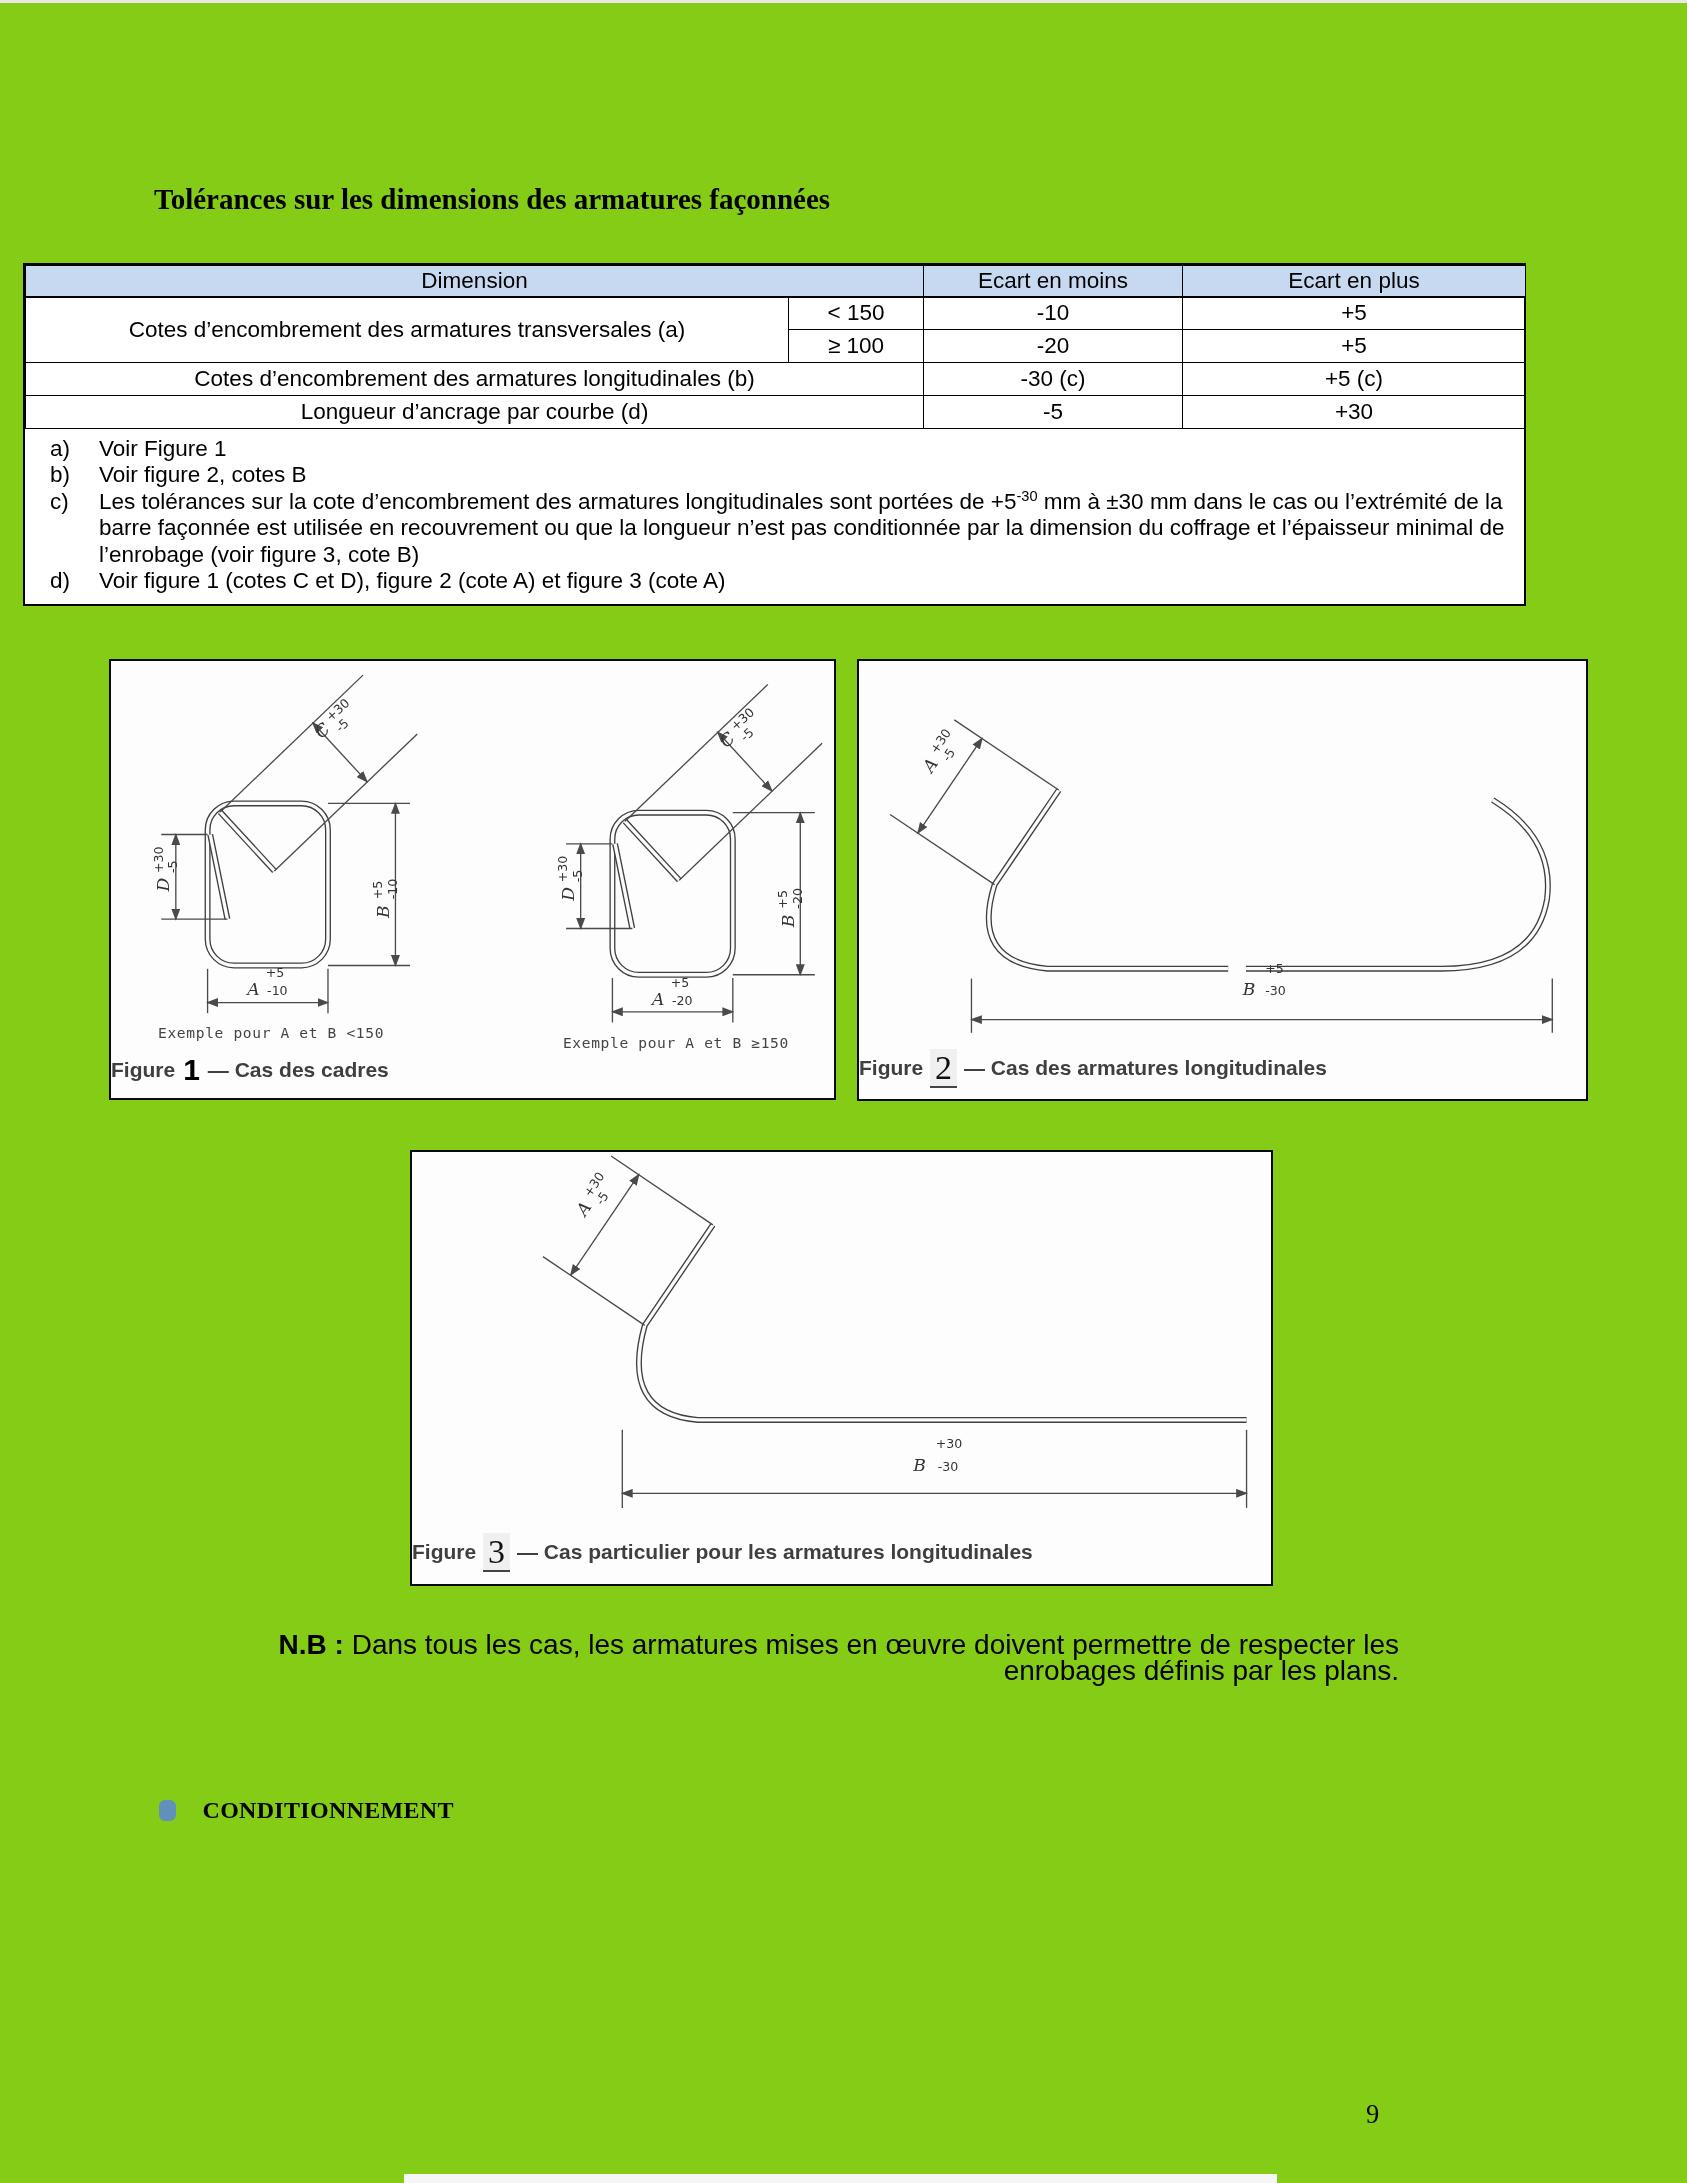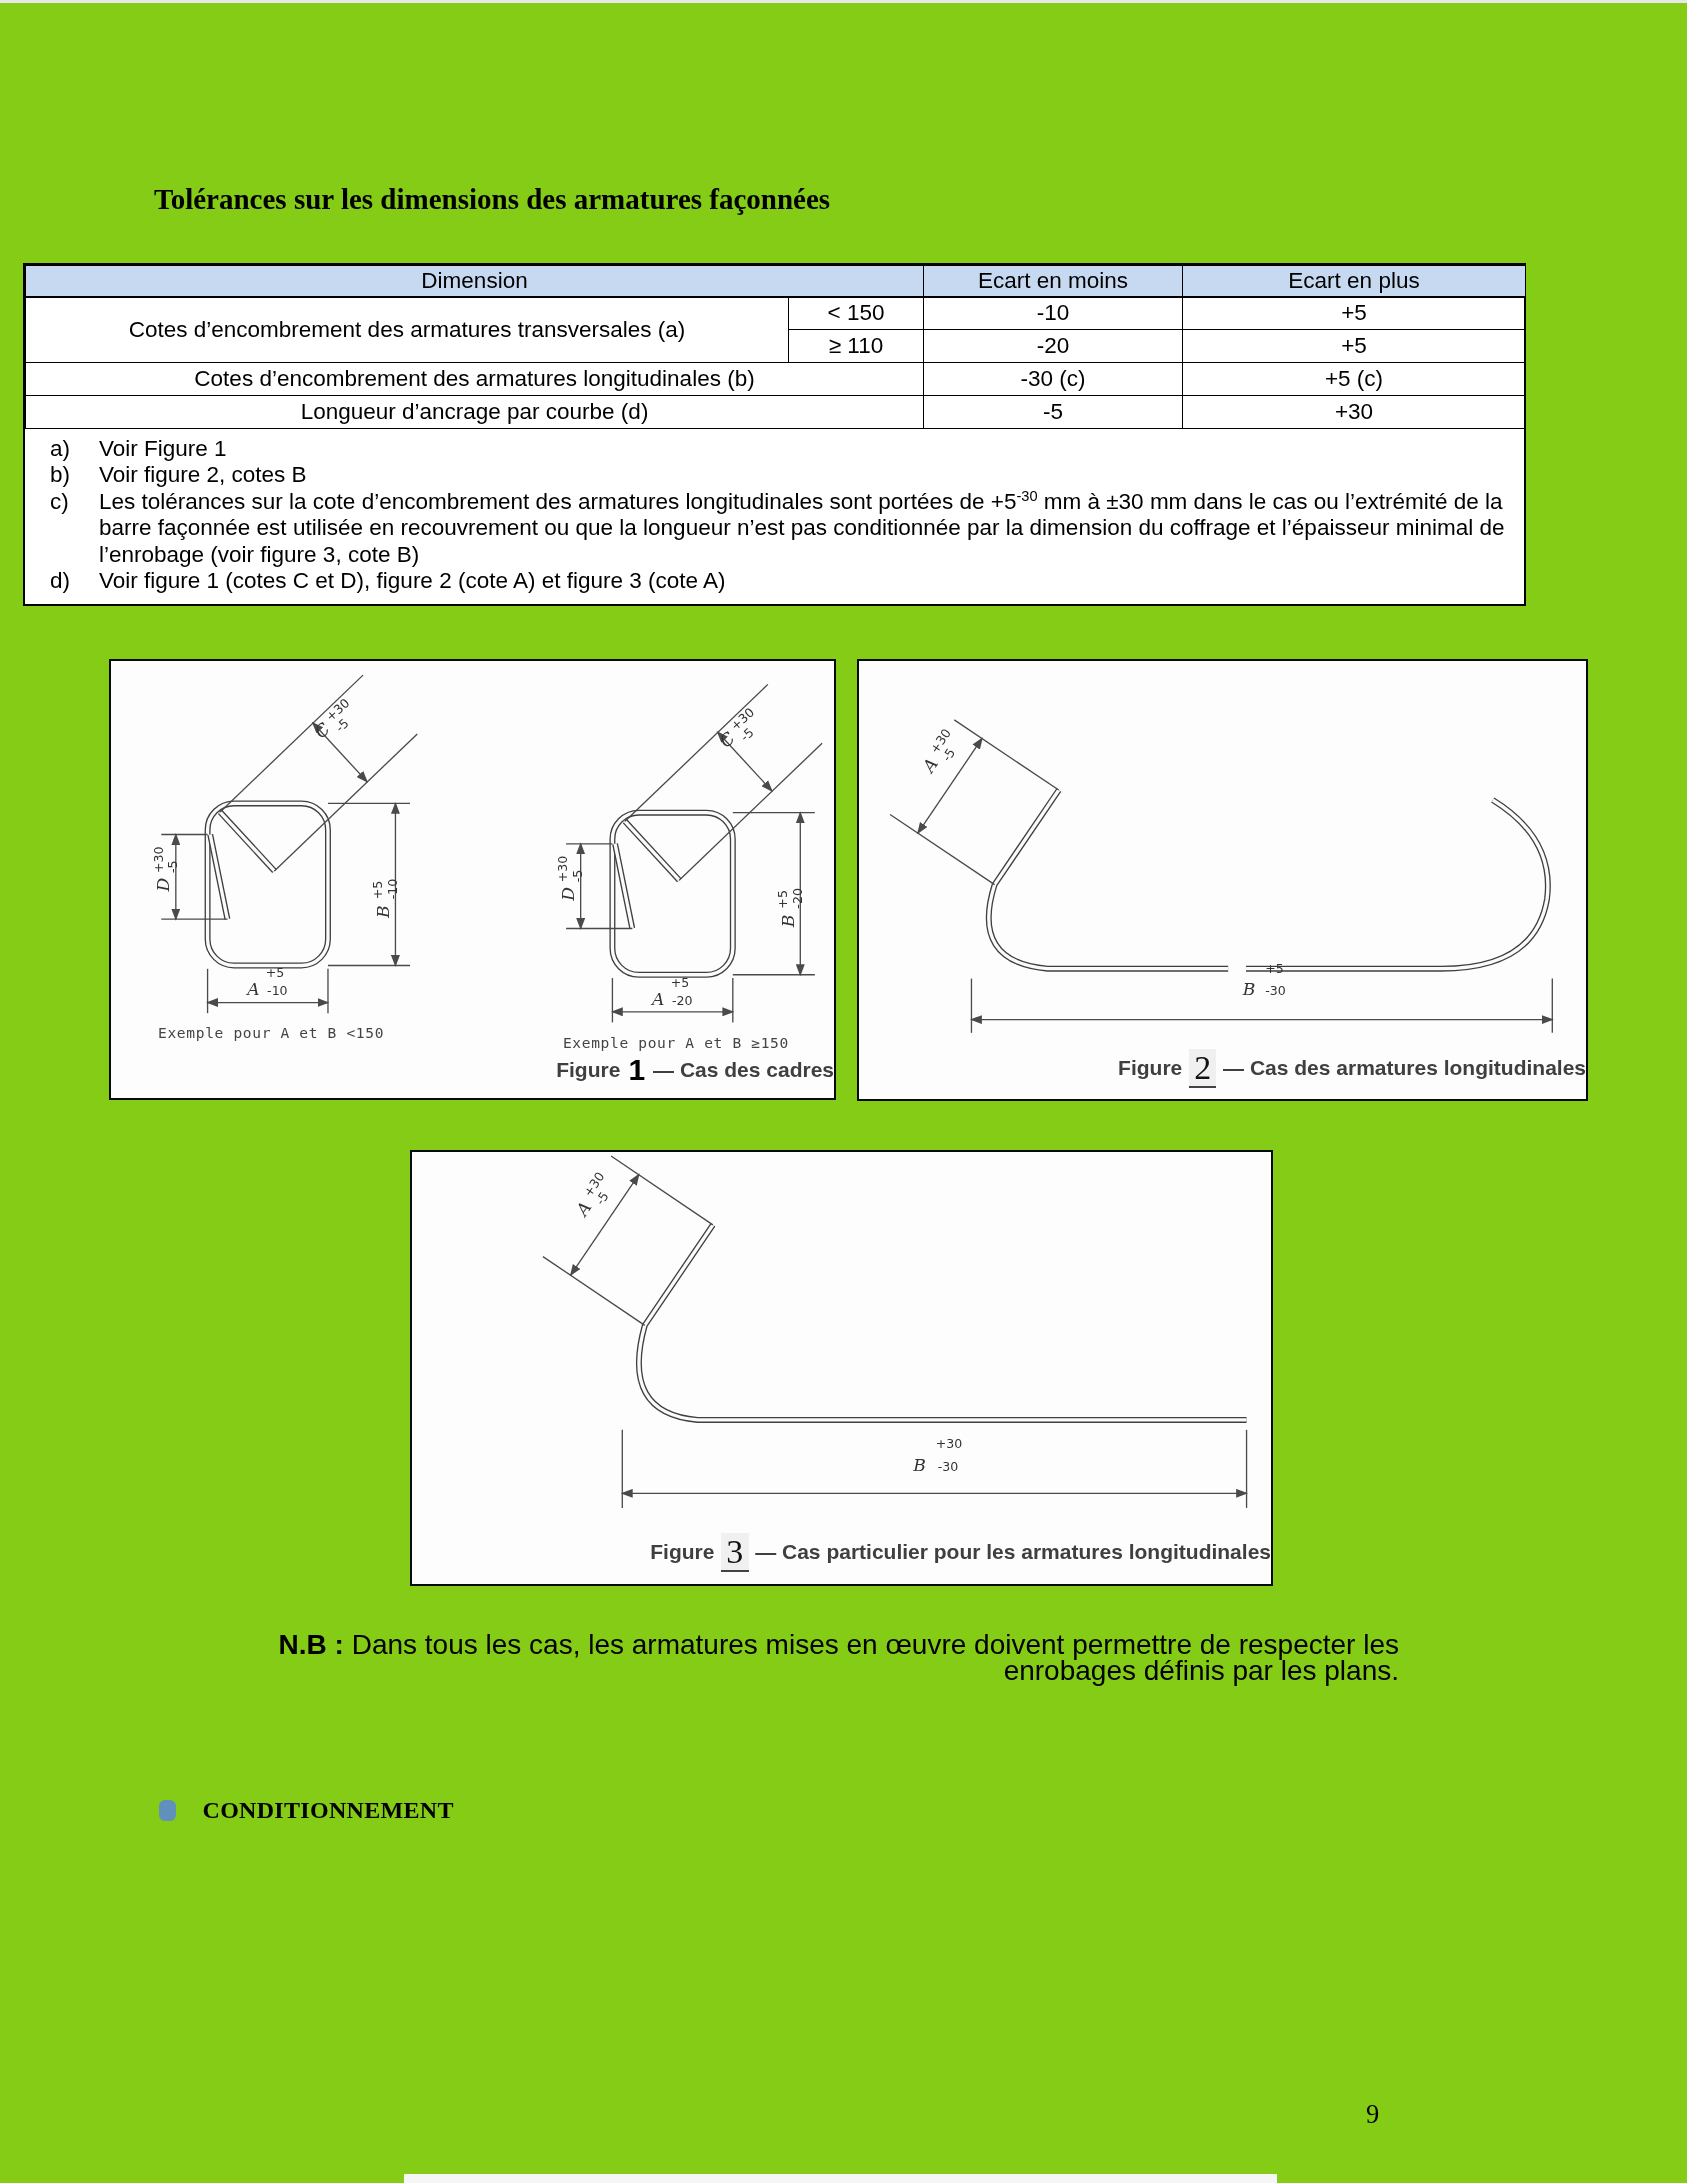--- a/index.html
+++ b/index.html
@@ -16,21 +16,21 @@
   table.tol th { background:#c6d9f1; font-weight:normal; height:31px; border-bottom:2px solid #000; }
   table.tol td { height:33px; text-align:center; }
   td.dim-label { text-align:left; padding-left:9.3px; }
   .tol-notes { padding:6.6px 10.6px 9.3px 25px; font-size:22.5px; line-height:26.5px; color:#000; }
   .note-row { display:grid; grid-template-columns:49px 1fr; }
   .note-sup { font-size:14.6px; vertical-align:super; line-height:0; }
 
   
   .figbox { position:absolute; background:#fdfdfd; border:2.6px solid #0a0a0a; }
   .figbox svg { position:absolute; left:0; top:0; }
-  .fig-caption { position:absolute; left:0; right:0; text-align:right; font-weight:bold;
+  .fig-caption { position:absolute; left:0; right:0; text-align:left; font-weight:bold;
     color:#3f3f3f; font-size:21px; }
   .fig-num-bold { font-size:30px; color:#000; margin:0 8px; vertical-align:-2.6px; }
   .fig-num-hand { font-family:"Liberation Serif", serif; font-weight:400; font-size:34px; color:#111;
     background:#f0f0f0; padding:0 5.3px; margin:0 6.6px; border-bottom:2.6px solid #444; vertical-align:-4px; }
 
   
   .bar-d { fill:none; stroke:#3f3f3f; stroke-width:9; stroke-linecap:butt; stroke-linejoin:round; }
   .bar-l { fill:none; stroke:#fbfbfb; stroke-width:5; stroke-linecap:butt; stroke-linejoin:round; }
   .dline { stroke:#4a4a4a; stroke-width:2; fill:none; }
   .dim-letter { font-family:"DejaVu Serif", serif; font-style:italic; font-size:26px; fill:#333; }
@@ -68,21 +68,21 @@
         <th>Ecart en moins</th>
         <th>Ecart en plus</th>
       </tr>
       <tr>
         <td class="dim-label" rowspan="2">Cotes d’encombrement des armatures transversales (a)</td>
         <td>&lt; 150</td>
         <td>-10</td>
         <td>+5</td>
       </tr>
       <tr>
-        <td>≥ 110</td>
+        <td>≥ 100</td>
         <td>-20</td>
         <td>+5</td>
       </tr>
       <tr>
         <td class="dim-label" colspan="2">Cotes d’encombrement des armatures longitudinales (b)</td>
         <td>-30 (c)</td>
         <td>+5 (c)</td>
       </tr>
       <tr>
         <td class="dim-label" colspan="2">Longueur d’ancrage par courbe (d)</td>

